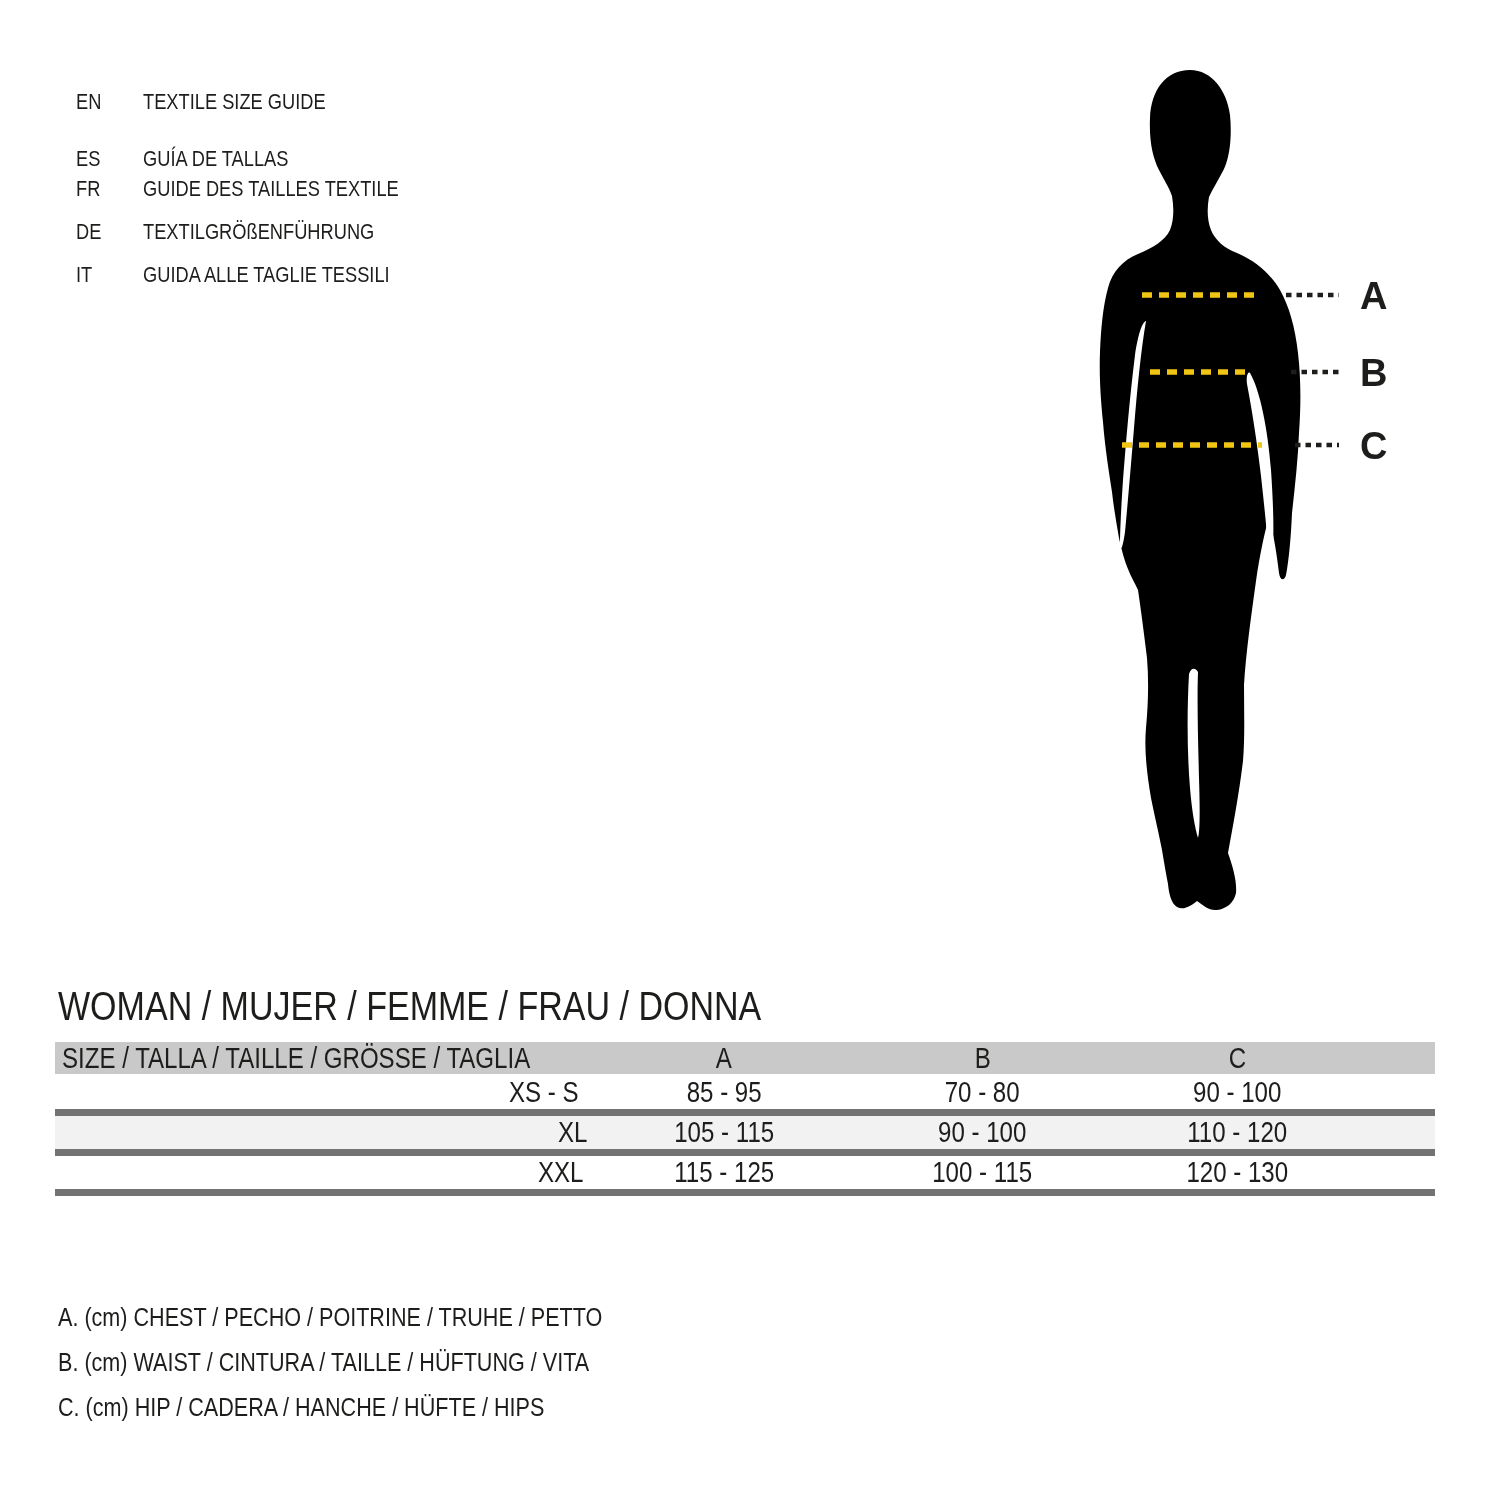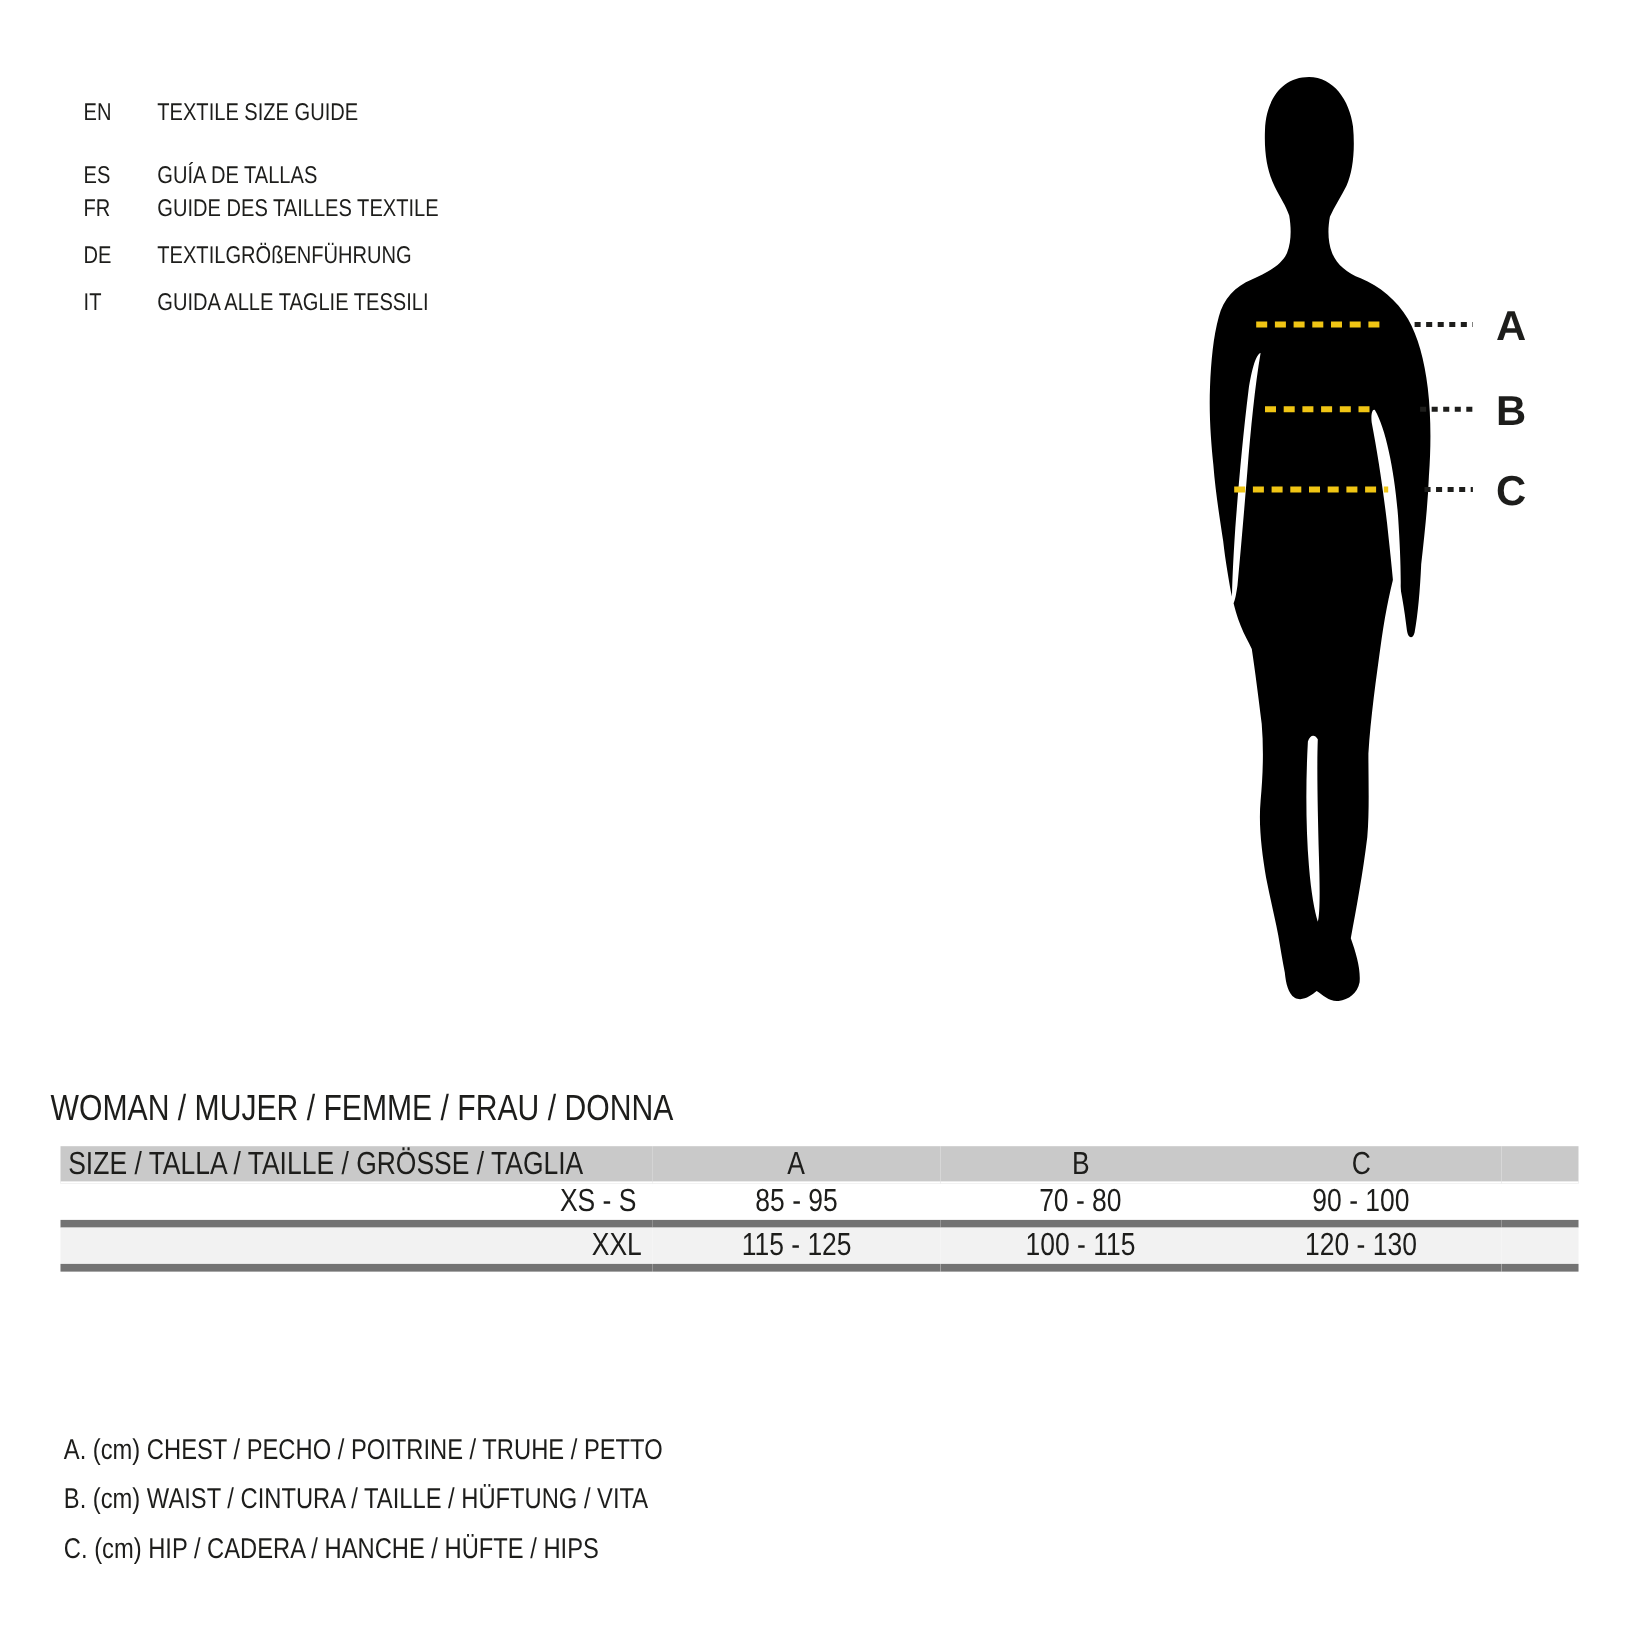--- a/index.html
+++ b/index.html
@@ -23,21 +23,21 @@
   
   #category-heading{
     position:absolute;left:60px;top:337px;
     font-size:42px;line-height:42px;font-weight:bold;
   }
   #category-heading .head-scale{
     display:inline-block;transform:scaleX(0.68);transform-origin:0 50%;white-space:nowrap;
   }
 
   
-  #gender-heading{position:absolute;left:46px;top:991px;font-size:33px;line-height:31px;}
+  #gender-heading{position:absolute;left:58px;top:991px;font-size:41px;line-height:31px;}
 
   
   #size-table{
     position:absolute;left:55px;top:1042px;width:1380px;
     border-collapse:separate;border-spacing:0;table-layout:fixed;
     font-size:29px;line-height:1;color:#1d1d1b;
   }
   #size-table th{
     background:#c9c9c9;font-weight:normal;height:32px;
     border-bottom:2px solid #fff;padding:0;
@@ -185,20 +185,27 @@
     </thead>
     <tbody>
       <tr>
         <td class="c0"><span class="cond">XS - S</span></td>
         <td class="cc"><span class="condc">85 - 95</span></td>
         <td class="cc"><span class="condc">70 - 80</span></td>
         <td class="cc"><span class="condc">90 - 100</span></td>
         <td></td>
       </tr>
       <tr>
+        <td class="c0"><span class="cond">XL</span></td>
+        <td class="cc"><span class="condc">105 - 115</span></td>
+        <td class="cc"><span class="condc">90 - 100</span></td>
+        <td class="cc"><span class="condc">110 - 120</span></td>
+        <td></td>
+      </tr>
+      <tr>
         <td class="c0"><span class="cond">XXL</span></td>
         <td class="cc"><span class="condc">115 - 125</span></td>
         <td class="cc"><span class="condc">100 - 115</span></td>
         <td class="cc"><span class="condc">120 - 130</span></td>
         <td></td>
       </tr>
     </tbody>
   </table>
 
   <div>

